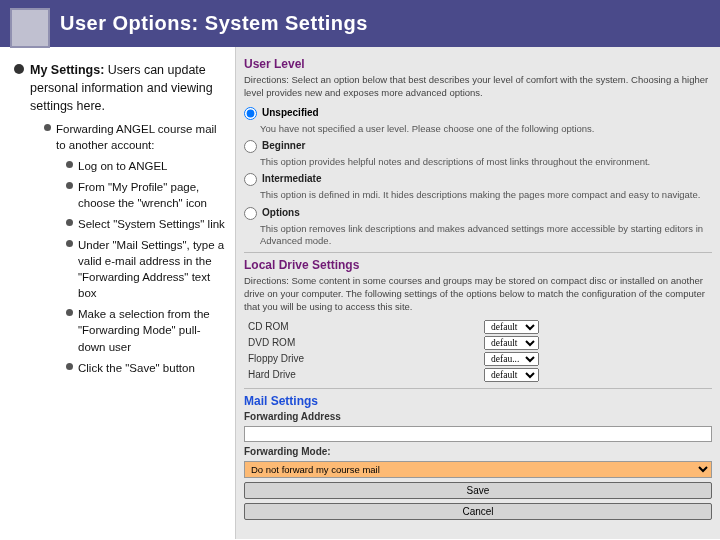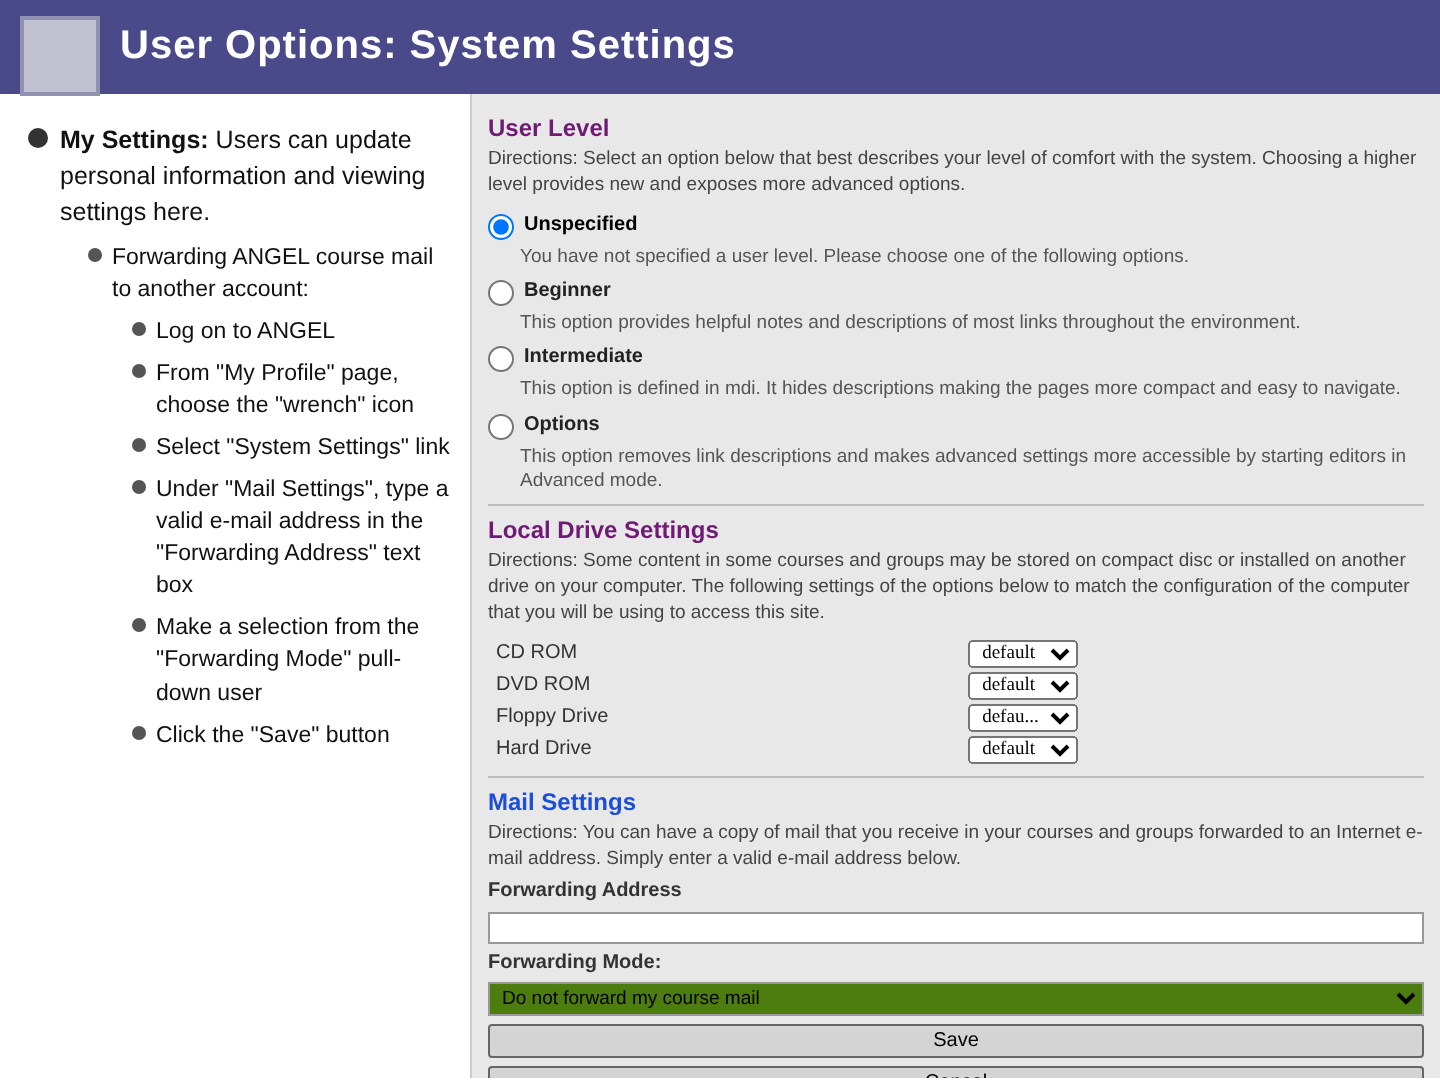--- a/index.html
+++ b/index.html
@@ -204,21 +204,21 @@
       font-size: 10px;
       color: #333;
       font-weight: bold;
       margin-bottom: 2px;
     }
     .mode-select {
       width: 100%;
       font-size: 9.5px;
       padding: 1px 2px;
       border: 1px solid #999;
-      background: #4d7c0f;
+      background: #fdba74;
     }
 
     .button-row {
       display: flex;
       gap: 4px;
       margin-top: 4px;
       flex-direction: column;
     }
     .btn {
       font-size: 10px;
@@ -361,21 +361,20 @@
           </select>
         </td>
       </tr>
     </tbody>
       </table>
 
     <hr class="divider">
 
     
     <div class="mail-section-title">Mail Settings</div>
-    <div class="mail-directions">Directions: You can have a copy of mail that you receive in your courses and groups forwarded to an Internet e-mail address. Simply enter a valid e-mail address below.</div>
 
     <div class="field-label">Forwarding Address</div>
     <input type="text" class="text-input" value="" style="">
 
     <div class="select-label">Forwarding Mode:</div>
     <select class="mode-select">
       <option>Do not forward my course mail</option>
       <option>Forward and keep a copy</option>
       <option>Forward and delete from ANGEL</option>
     </select>

